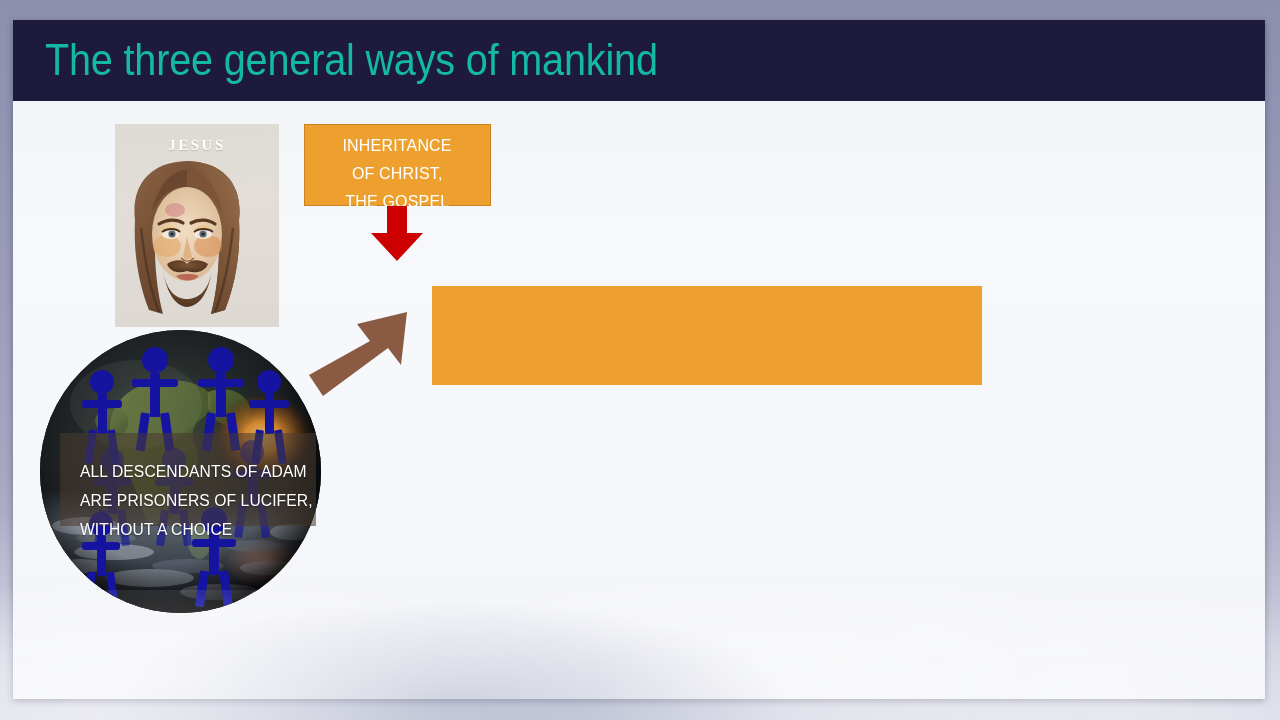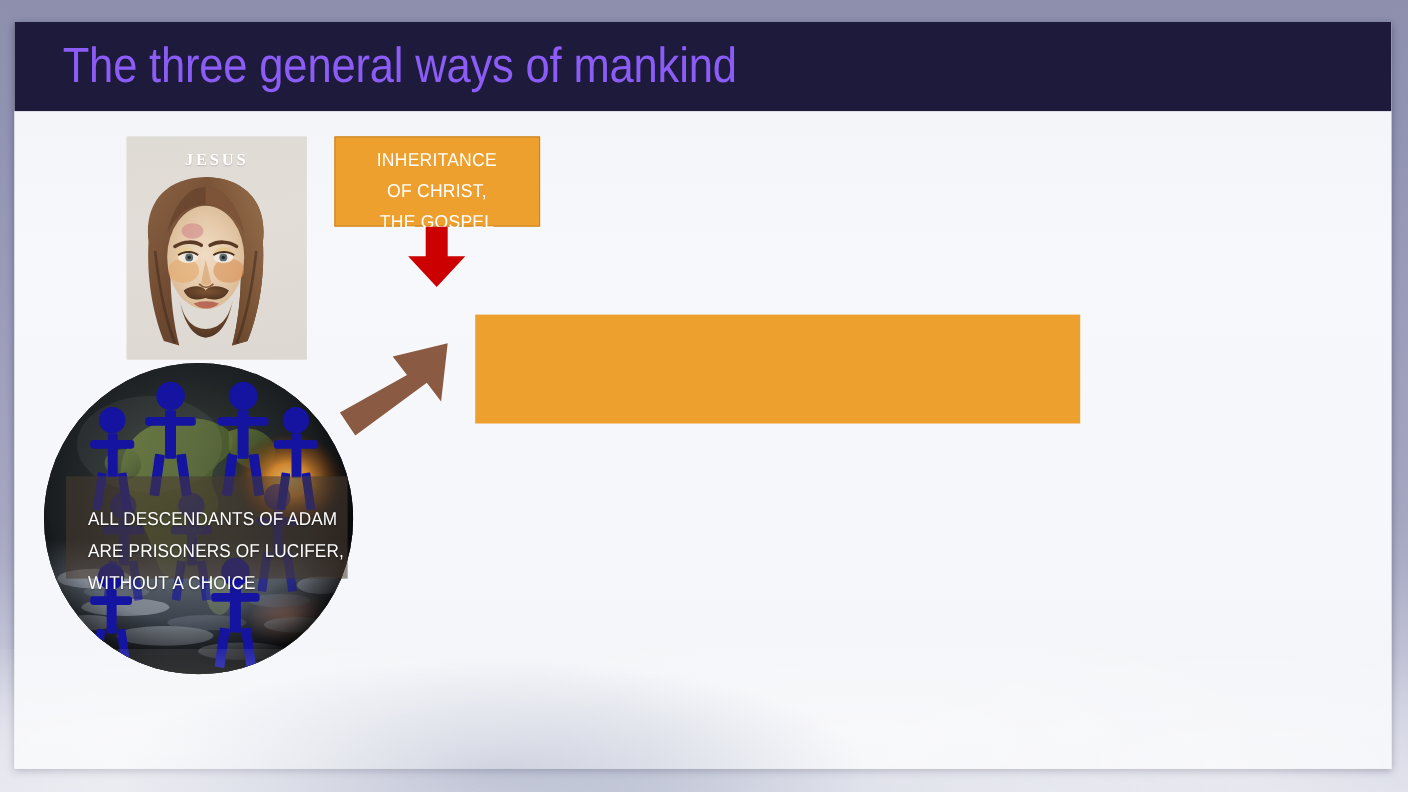--- a/index.html
+++ b/index.html
@@ -51,24 +51,24 @@
   
   #title-bar {
     position: absolute;
     left: 0; top: 0;
     width: 1252px;
     height: 81px;
     background: #1e1a3c;
   }
   #slide-title {
     position: absolute;
-    left: 44px;
+    left: 32px;
     top: 50%;
     transform: translateY(-52%);
-    color: #8b5cf6;
+    color: #14b8a6;
     font-size: 45px;
     font-weight: 400;
     letter-spacing: -0.2px;
     white-space: nowrap;
     font-family: "Liberation Sans", sans-serif;
     transform-origin: left center;
   }
   #slide-title-inner {
     display: inline-block;
     transform: scaleX(0.88);

